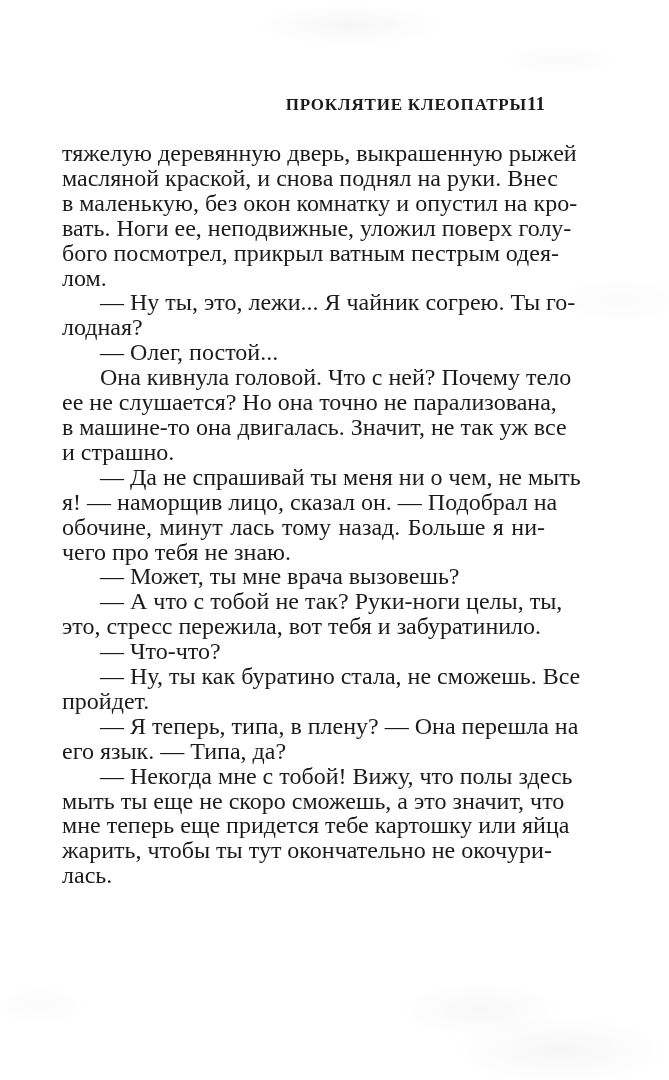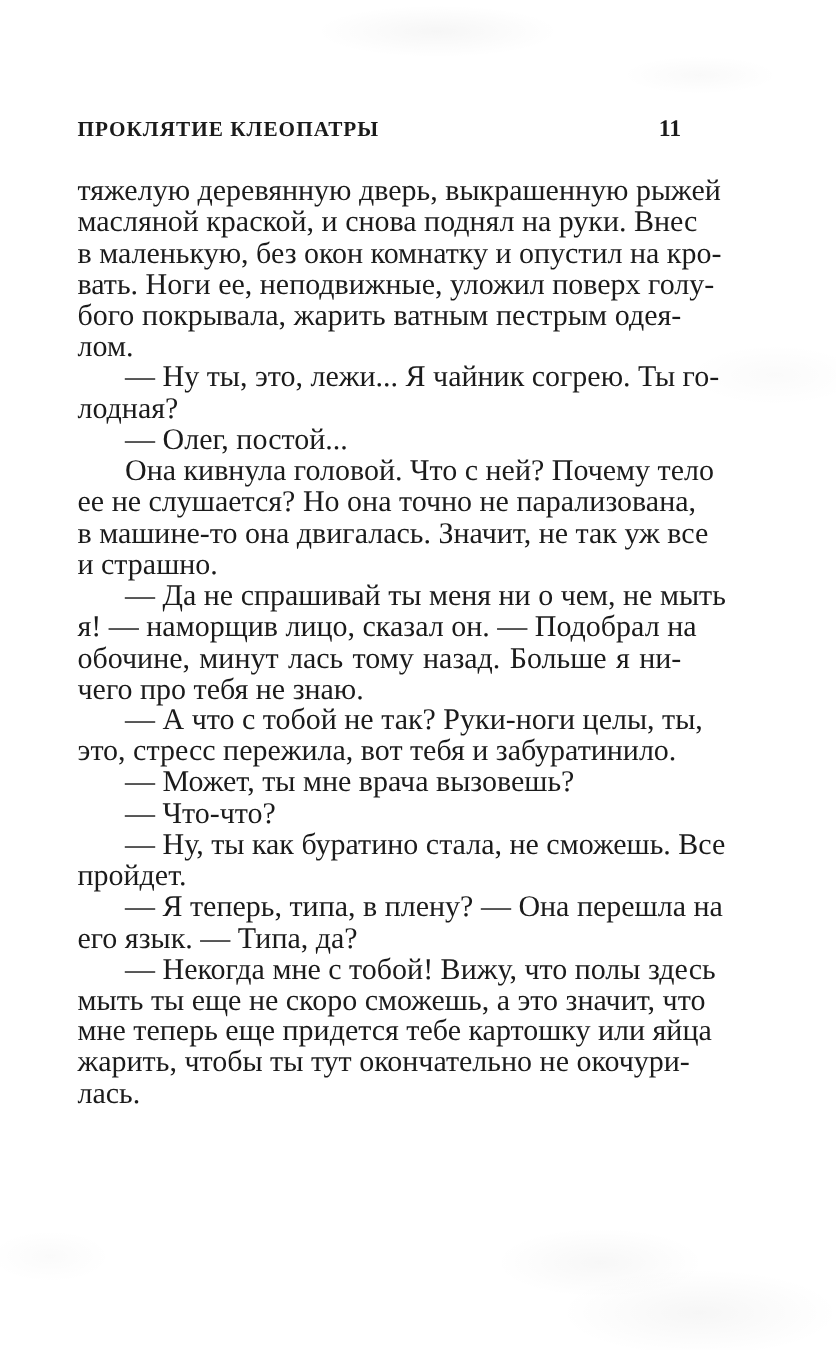--- a/index.html
+++ b/index.html
@@ -23,21 +23,21 @@
     font-family: "Liberation Serif", "DejaVu Serif", serif;
     color: #1b1b1b;
     overflow: hidden;
   }
   .running-head {
     position: absolute;
     top: 93px;
     left: 62px;
     width: 483px;
     display: flex;
-    justify-content: space-between;
+    justify-content: flex-end;
     align-items: baseline;
   }
   .running-title {
     font-size: 17px;
     font-weight: 700;
     letter-spacing: 0.8px;
     white-space: nowrap;
   }
   .page-number {
     font-size: 19px;
@@ -68,21 +68,21 @@
     <span class="running-title">ПРОКЛЯТИЕ КЛЕОПАТРЫ</span>
     <span class="page-number">11</span>
   </div>
 
   <div class="body-text">
       <div class="para">
         <div class="line">тяжелую деревянную дверь, выкрашенную рыжей</div>
         <div class="line">масляной краской, и снова поднял на руки. Внес</div>
         <div class="line">в маленькую, без окон комнатку и опустил на кро-</div>
         <div class="line">вать. Ноги ее, неподвижные, уложил поверх голу-</div>
-        <div class="line">бого покрывала, жарить ватным пестрым одея-</div>
+        <div class="line">бого посмотрел, прикрыл ватным пестрым одея-</div>
         <div class="line last">лом.</div>
       </div>
       <div class="para">
         <div class="line first-indent">— Ну ты, это, лежи... Я чайник согрею. Ты го-</div>
         <div class="line last">лодная?</div>
       </div>
       <div class="para">
         <div class="line last first-indent">— Олег, постой...</div>
       </div>
       <div class="para">
@@ -91,25 +91,25 @@
         <div class="line">в машине-то она двигалась. Значит, не так уж все</div>
         <div class="line last">и страшно.</div>
       </div>
       <div class="para">
         <div class="line first-indent">— Да не спрашивай ты меня ни о чем, не мыть</div>
         <div class="line">я! — наморщив лицо, сказал он. — Подобрал на</div>
         <div class="line">обочине, минут лась тому назад. Больше я ни-</div>
         <div class="line last">чего про тебя не знаю.</div>
       </div>
       <div class="para">
+        <div class="line last first-indent">— Может, ты мне врача вызовешь?</div>
+      </div>
+      <div class="para">
         <div class="line first-indent">— А что с тобой не так? Руки-ноги целы, ты,</div>
         <div class="line last">это, стресс пережила, вот тебя и забуратинило.</div>
-      </div>
-      <div class="para">
-        <div class="line last first-indent">— Может, ты мне врача вызовешь?</div>
       </div>
       <div class="para">
         <div class="line last first-indent">— Что-что?</div>
       </div>
       <div class="para">
         <div class="line first-indent">— Ну, ты как буратино стала, не сможешь. Все</div>
         <div class="line last">пройдет.</div>
       </div>
       <div class="para">
         <div class="line first-indent">— Я теперь, типа, в плену? — Она перешла на</div>

